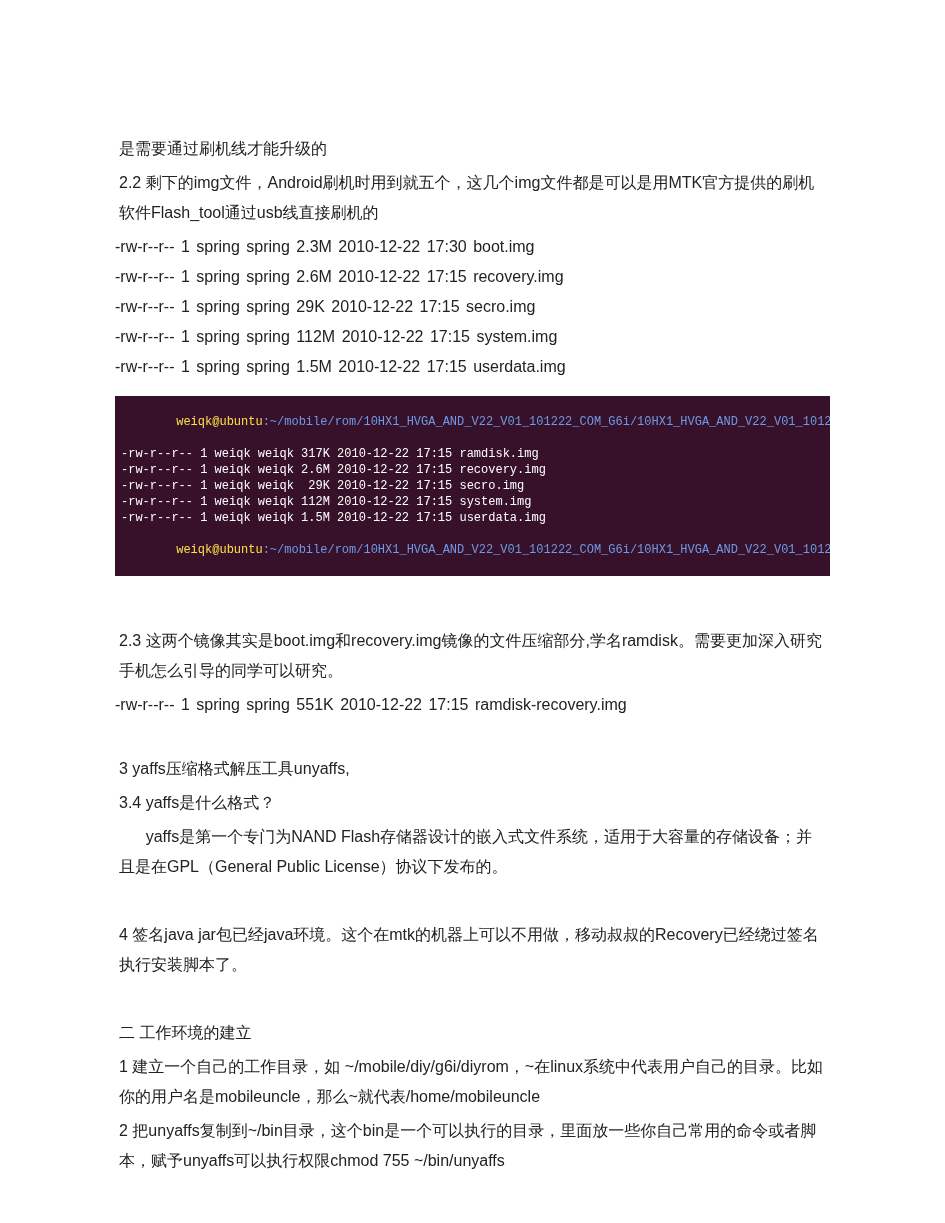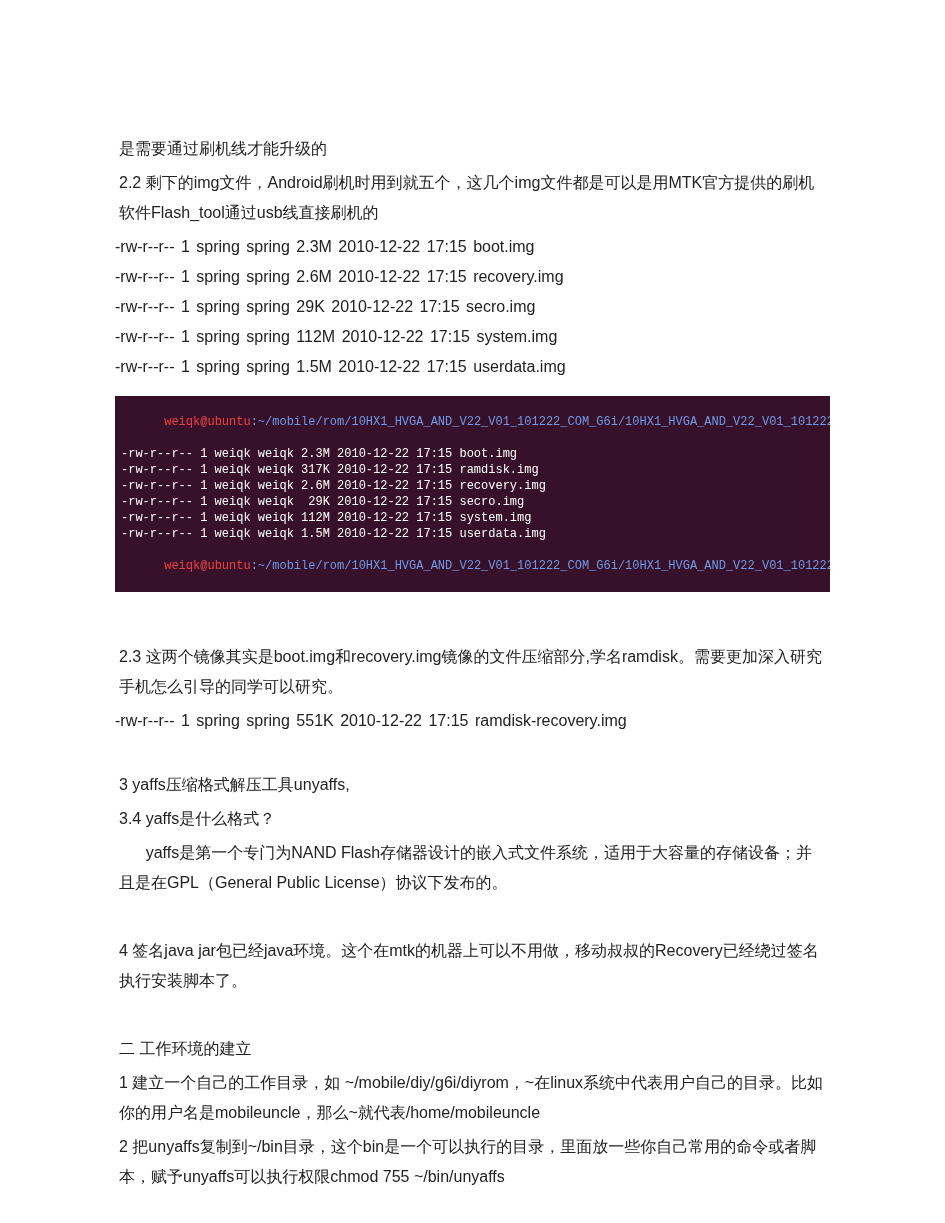--- a/index.html
+++ b/index.html
@@ -28,46 +28,45 @@
     font-family: "Courier New", monospace;
     font-size: 12px;
     line-height: 16px;
     padding: 2px 6px 2px 6px;
     margin: 14px 0 50px 0;
     overflow: hidden;
   }
   .terminal .row {
     white-space: pre;
   }
-  .t-green { color: #ef4444; }
+  .t-green { color: #fde047; margin-left: 12px; }
   .t-white { color: #ffffff; }
   .t-blue  { color: #6d9be8; }
   .section-space { height: 30px; }
 </style>
 </head>
 <body>
 
 <div class="page">
 
   <p class="para">是需要通过刷机线才能升级的</p>
   <p class="para">2.2 剩下的img文件，Android刷机时用到就五个，这几个img文件都是可以是用MTK官方提供的刷机软件Flash_tool通过usb线直接刷机的</p>
 
   <div>
-    <div class="mono-line">-rw-r--r--  1  spring  spring  2.3M  2010-12-22  17:15  boot.img</div>
+    <div class="mono-line">-rw-r--r--  1  spring  spring  2.3M  2010-12-22  17:30  boot.img</div>
     <div class="mono-line">-rw-r--r--  1  spring  spring  2.6M  2010-12-22  17:15  recovery.img</div>
     <div class="mono-line">-rw-r--r--  1  spring  spring   29K  2010-12-22  17:15  secro.img</div>
     <div class="mono-line">-rw-r--r--  1  spring  spring  112M  2010-12-22  17:15  system.img</div>
     <div class="mono-line">-rw-r--r--  1  spring  spring  1.5M  2010-12-22  17:15  userdata.img</div>
   </div>
 
   <div class="terminal">
     <div class="row">
       <span class="t-green">weiqk@ubuntu</span><span class="t-blue">:~/mobile/rom/10HX1_HVGA_AND_V22_V01_101222_COM_G6i/10HX1_HVGA_AND_V22_V01_101222_COM/BIN</span>
     </div>
-    <div class="row t-white">-rw-r--r-- 1 weiqk weiqk 2.3M 2010-12-22 17:15 boot.img</div>
     <div class="row t-white">-rw-r--r-- 1 weiqk weiqk 317K 2010-12-22 17:15 ramdisk.img</div>
     <div class="row t-white">-rw-r--r-- 1 weiqk weiqk 2.6M 2010-12-22 17:15 recovery.img</div>
     <div class="row t-white">-rw-r--r-- 1 weiqk weiqk  29K 2010-12-22 17:15 secro.img</div>
     <div class="row t-white">-rw-r--r-- 1 weiqk weiqk 112M 2010-12-22 17:15 system.img</div>
     <div class="row t-white">-rw-r--r-- 1 weiqk weiqk 1.5M 2010-12-22 17:15 userdata.img</div>
     <div class="row">
       <span class="t-green">weiqk@ubuntu</span><span class="t-blue">:~/mobile/rom/10HX1_HVGA_AND_V22_V01_101222_COM_G6i/10HX1_HVGA_AND_V22_V01_101222_COM/BIN</span>
     </div>
   </div>
 

